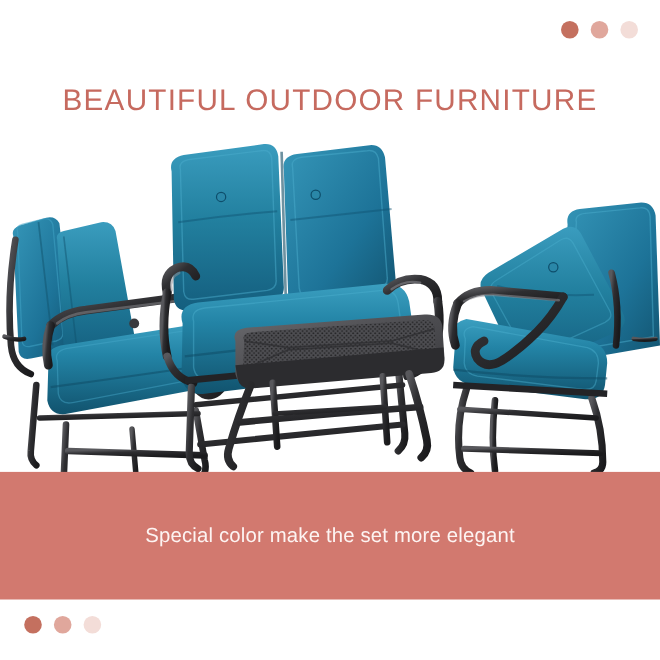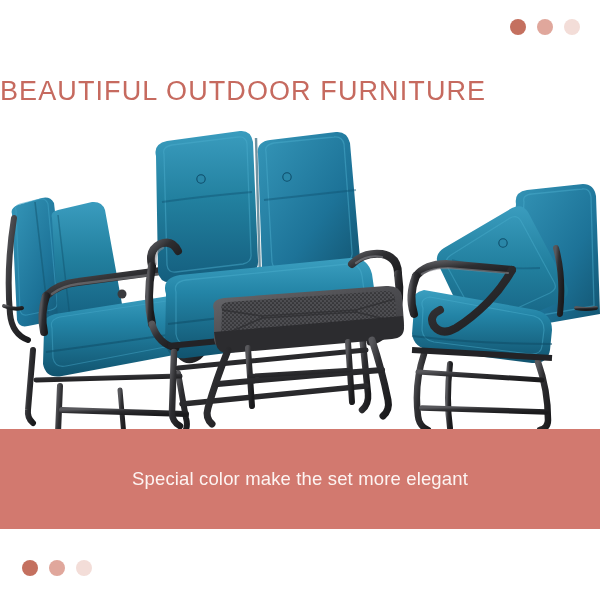--- a/index.html
+++ b/index.html
@@ -17,30 +17,31 @@
   .dots.top{right:20px;top:19px;}
   .dots.bottom{left:22px;bottom:24px;}
   .dot{width:16px;height:16px;border-radius:50%;}
   .dot.d1{background:#c4705f;}
   .dot.d2{background:#e0a79c;}
   .dot.d3{background:#f3ddd8;}
 
   
   .headline{
     position:absolute;left:0;right:0;top:76px;
+    text-align:center;
     color:#c66a5f;
     font-size:27px;
     letter-spacing:1.1px;
     font-weight:400;
     white-space:nowrap;
   }
 
   
   .band{
-    position:absolute;left:0;right:0;top:429px;height:100px;
+    position:absolute;left:0;right:0;top:429px;height:116px;
     background:#d2796f;
     display:flex;flex-direction:column;
     align-items:center;justify-content:center;
     gap:4px;
   }
   .band-line{
     color:#fdf4f2;font-size:18.5px;line-height:1.35;
     letter-spacing:.15px;white-space:nowrap;font-weight:400;
   }
 

